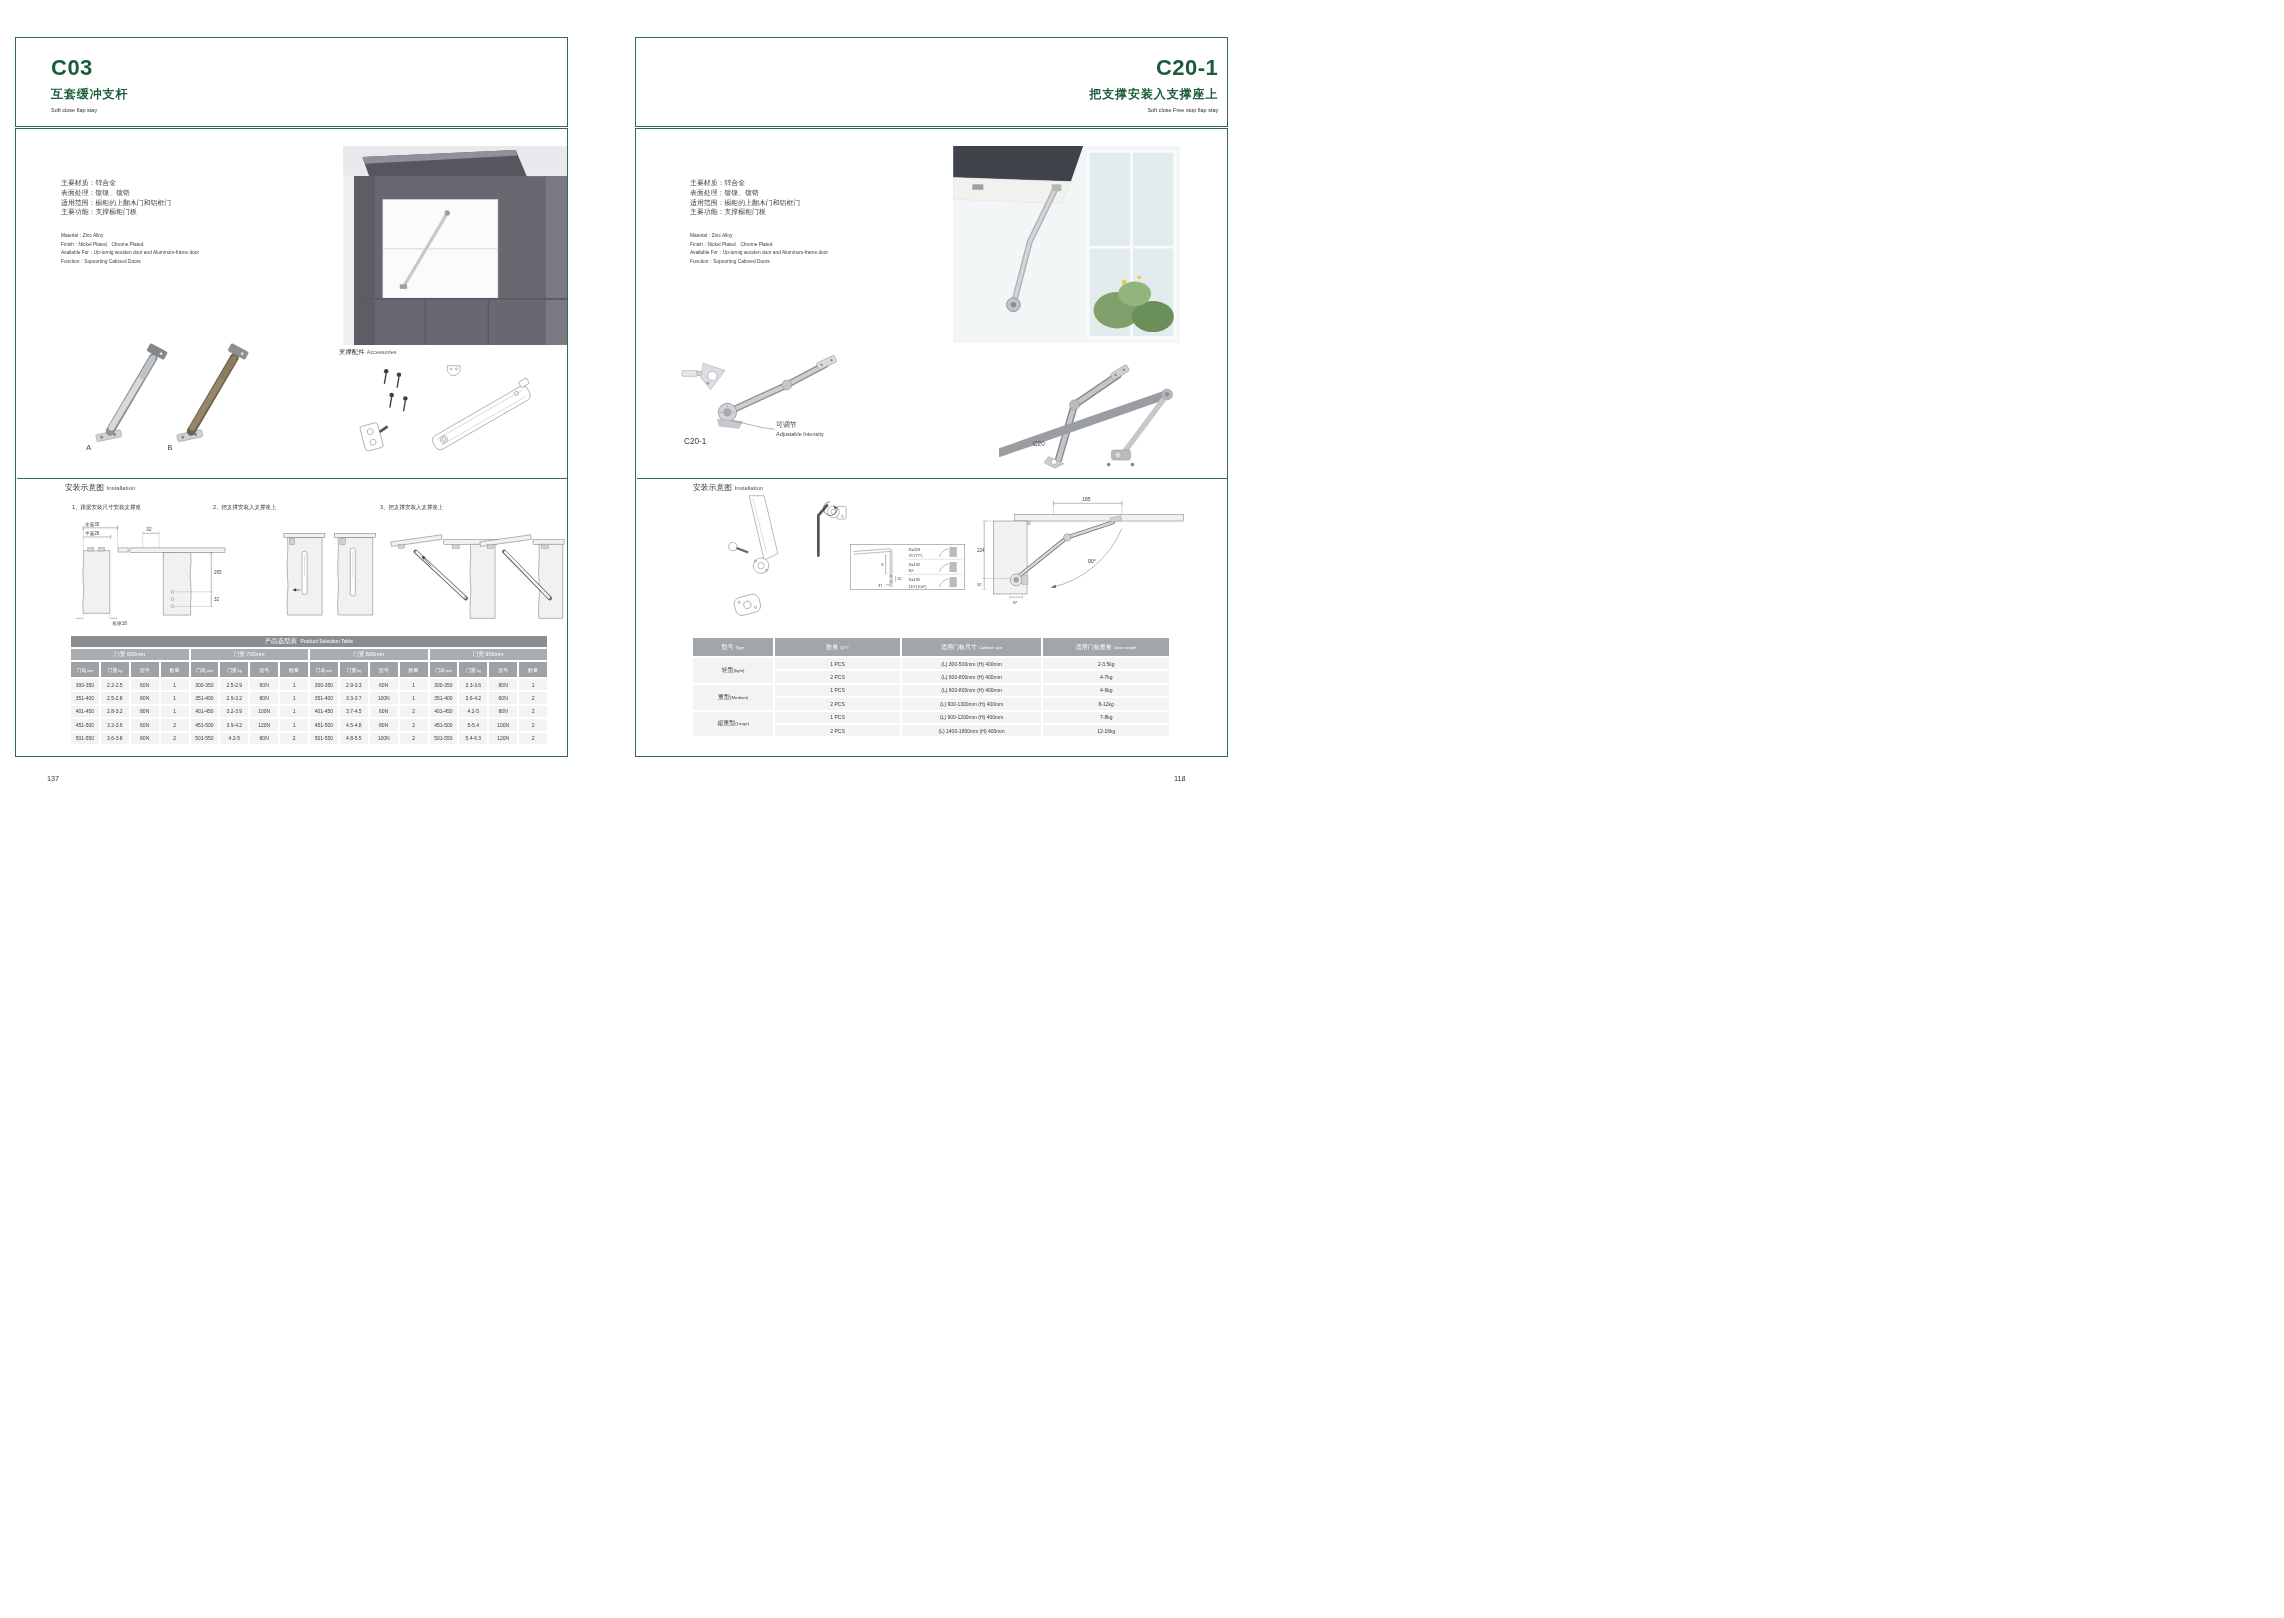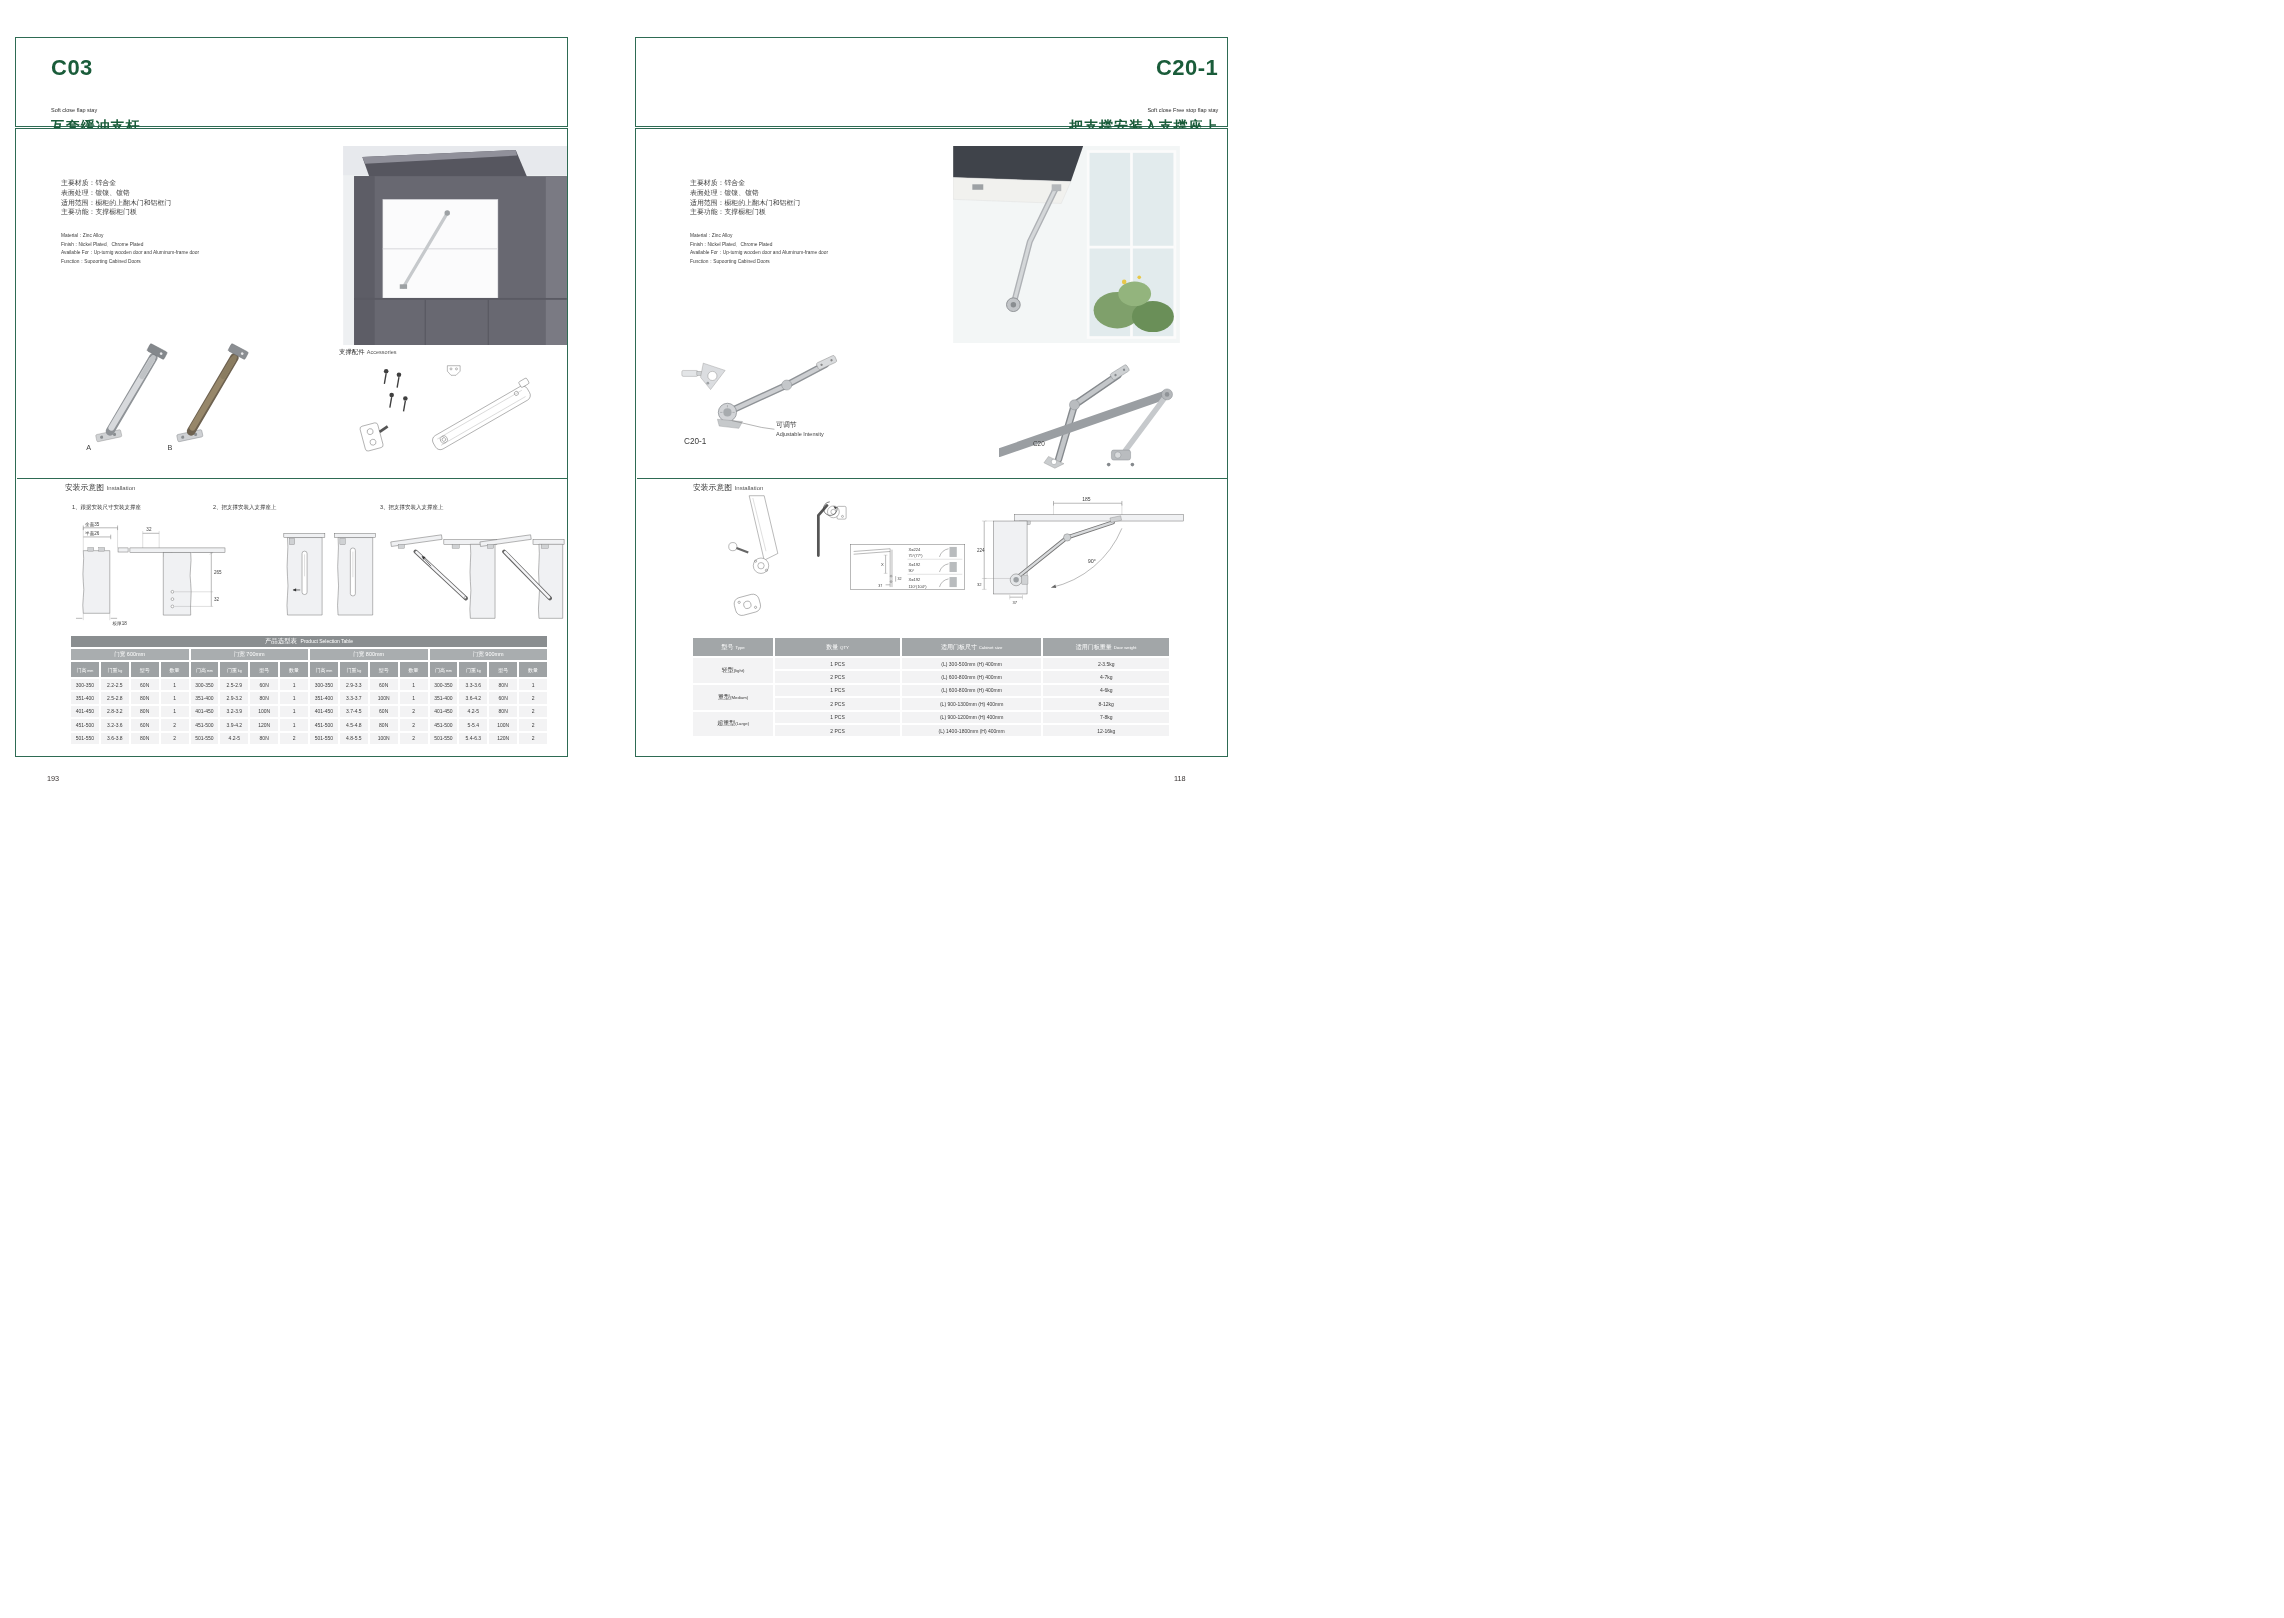--- a/index.html
+++ b/index.html
@@ -1,21 +1,21 @@
 <!DOCTYPE html>
 <html style="font-size:7.3px"><head>
 <meta charset="utf-8">
 <style>
   html,body{margin:0;padding:0;background:#fff;}
   .sheet{position:relative;width:1241px;height:809px;background:#ffffff;
          font-family:"Liberation Sans","DejaVu Sans",sans-serif;color:#3c3c3c;overflow:hidden;padding-left:36px;}
   .abs{position:absolute;}
   .box{position:absolute;border:0.5px solid #2e6b53;background:#fff;}
   .code{font-weight:bold;color:#1a5c3a;font-size:22px;line-height:1;letter-spacing:0.5px;}
-  .tcn{color:#1a5c3a;font-size:14px;font-weight:600;letter-spacing:0.9px;margin-top:32px;}
+  .tcn{color:#1a5c3a;font-size:12px;font-weight:600;letter-spacing:0.9px;}
   .ten{color:#2d2d2d;font-size:5.5px;}
   .ra{text-align:right;}
   .specs{font-size:6.9px;line-height:9.8px;white-space:nowrap;color:#3e3e3e;}
   .specsen{font-size:4.8px;line-height:8.5px;white-space:nowrap;color:#3e3e3e;}
   .seccn{font-size:7.8px;color:#2f2f2f;margin-top:24px;}
   .secen{font-size:6px;color:#555;margin-left:2.7px;}
   .lblcn{font-size:6.4px;color:#2f2f2f;}
   .lblen{font-size:5.5px;color:#555;margin-left:2.3px;}
   .step{font-size:5.5px;color:#333;white-space:nowrap;}
   .grn{position:absolute;height:0.9px;background:#2e6b53;}
@@ -360,21 +360,21 @@
             <td class="t-data">2</td>
         <td class="t-data">501-550</td>
             <td class="t-data">5.4-6.3</td>
             <td class="t-data">120N</td>
             <td class="t-data">2</td>
       </tr>
     </tbody>
       </table>
   </section>
 
-  <div class="abs pageno" style="left:47px;top:774px">193</div>
+  <div class="abs pageno" style="left:47px;top:774px">137</div>
 
   <section class="box" style="left:635px;top:37px;width:591px;height:88px">
     <div class="abs code ra" style="right:8.7px;top:19px">C20-1</div>
     <div class="abs tcn ra" style="right:8.7px;top:48px">把支撑安装入支撑座上</div>
     <div class="abs ten ra" style="right:8.7px;top:69px">Soft close Free stop flap stay</div>
   </section>
 
   <section class="box" style="left:635px;top:128px;width:591px;height:627px">
 
     <div class="abs specs" style="left:54px;top:49px">

